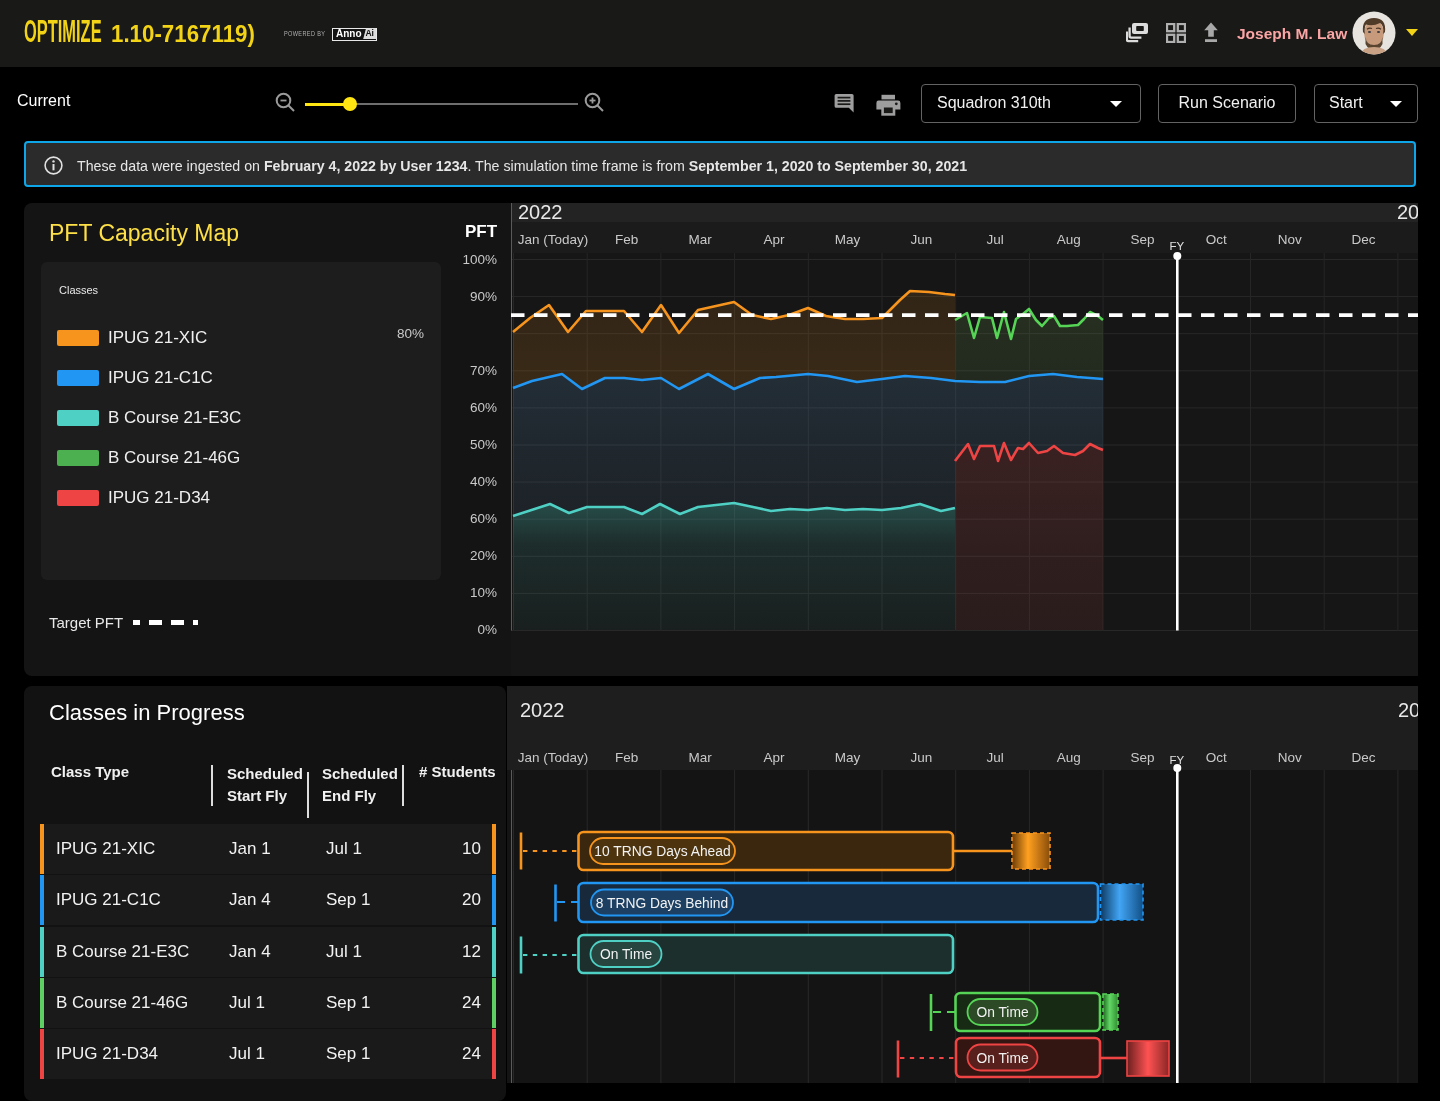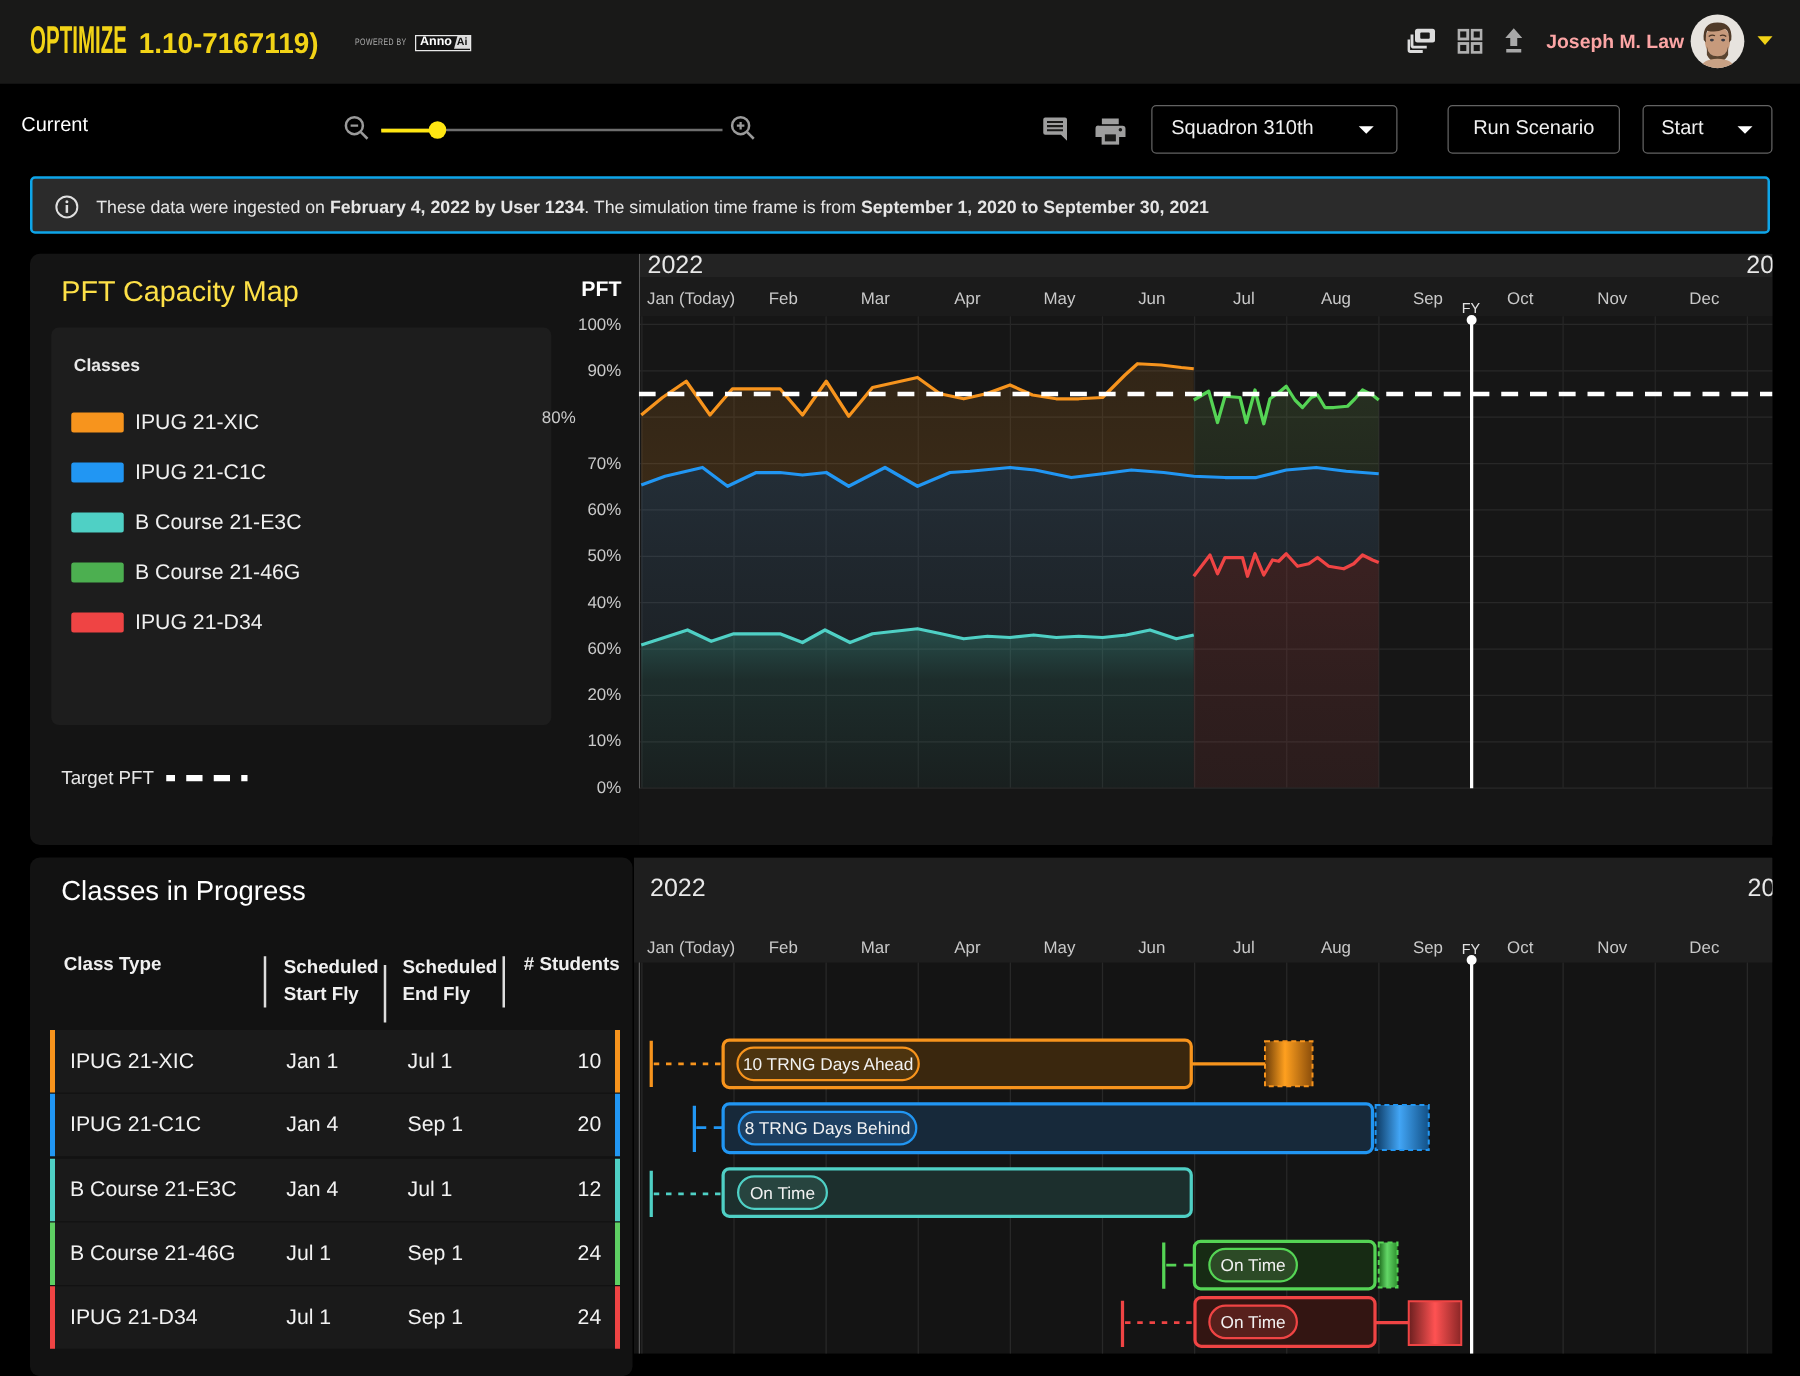--- a/index.html
+++ b/index.html
@@ -71,21 +71,21 @@
  <line x1="3.6" y1="4.6" x2="16.4" y2="4.6" stroke="#191918" stroke-width="1.7"></line>
  <line x1="3.6" y1="7.9" x2="16.4" y2="7.9" stroke="#191918" stroke-width="1.7"></line>
  <line x1="3.6" y1="11.2" x2="16.4" y2="11.2" stroke="#191918" stroke-width="1.7"></line>
 </svg>
 <svg class="abs" style="left:876px;top:94px" width="25" height="23" viewBox="0 0 25 23">
  <rect x="5.5" y="0.8" width="13.5" height="4.6" fill="#9e9e9e"></rect>
  <path d="M3 6.5 h19 a2.4 2.4 0 0 1 2.4 2.4 v6.6 h-24 l0 -6.6 A2.4 2.4 0 0 1 3 6.5 Z" fill="#9e9e9e"></path>
  <circle cx="20.3" cy="9.8" r="1.4" fill="#191918"></circle>
  <rect x="6.6" y="12.2" width="11.4" height="8.2" fill="#191918" stroke="#9e9e9e" stroke-width="2.6"></rect>
 </svg>
-<div class="abs" style="left:921px;top:84px;width:197px;height:38.5px;border:1px solid #636363;border-radius:4px">
+<div class="abs" style="left:921px;top:84px;width:220px;height:38.5px;border:1px solid #636363;border-radius:4px">
  <span style="position:absolute;left:15px;top:9px;font-size:16px;color:#f0f0f0">Squadron 310th</span>
  <span style="position:absolute;right:18px;top:16px;width:0;height:0;border-left:6px solid transparent;border-right:6px solid transparent;border-top:6px solid #fff"></span>
 </div>
 <div class="abs" style="left:1158px;top:84px;width:138px;height:38.5px;border:1px solid #636363;border-radius:4px;text-align:center">
  <span style="position:relative;top:9px;font-size:16px;color:#f0f0f0">Run Scenario</span>
 </div>
 <div class="abs" style="left:1314px;top:84px;width:104px;height:38.5px;border:1px solid #636363;border-radius:4px">
  <span style="position:absolute;left:14px;top:9px;font-size:16px;color:#f0f0f0">Start</span>
  <span style="position:absolute;right:15px;top:16px;width:0;height:0;border-left:6px solid transparent;border-right:6px solid transparent;border-top:6px solid #fff"></span>
 </div>
@@ -96,39 +96,39 @@
   <circle cx="9.5" cy="5.4" r="1.2" fill="#e0e0e0"></circle>
   <rect x="8.5" y="8" width="2" height="6.3" fill="#e0e0e0"></rect>
  </svg>
  <div style="position:absolute;left:51px;top:14.5px;font-size:14.2px;color:#e6e6e6">These data were ingested on <b>February 4, 2022 by User 1234</b>. The simulation time frame is from <b>September 1, 2020 to September 30, 2021</b></div>
 </div>
 
 <div class="abs" style="left:24px;top:203px;width:1394px;height:473px;background:#141414;border-radius:8px"></div>
 <div class="abs" style="left:49px;top:220px;font-size:23px;color:#fde047">PFT Capacity Map</div>
 <div class="abs" style="left:465px;top:222px;font-size:17px;font-weight:bold;color:#fff">PFT</div>
 <div class="abs" style="left:41px;top:262px;width:400px;height:318px;background:#1d1d1d;border-radius:6px"></div>
-<div class="abs" style="left:59px;top:284px;font-size:14px;font-weight:bold;color:#e8e8e8">Classes</div>
+<div class="abs" style="left:59px;top:284px;font-size:11px;font-weight:normal;color:#e8e8e8">Classes</div>
 <div style="position:absolute;left:57px;top:330px;width:42px;height:16px;background:#f7941d;border-radius:2px"></div>
 <div style="position:absolute;left:108px;top:328px;font-size:17px;color:#f0f0f0">IPUG 21-XIC</div>
 <div style="position:absolute;left:57px;top:370px;width:42px;height:16px;background:#2196f3;border-radius:2px"></div>
 <div style="position:absolute;left:108px;top:368px;font-size:17px;color:#f0f0f0">IPUG 21-C1C</div>
 <div style="position:absolute;left:57px;top:410px;width:42px;height:16px;background:#4fd0c5;border-radius:2px"></div>
 <div style="position:absolute;left:108px;top:408px;font-size:17px;color:#f0f0f0">B Course 21-E3C</div>
 <div style="position:absolute;left:57px;top:450px;width:42px;height:16px;background:#4caf50;border-radius:2px"></div>
 <div style="position:absolute;left:108px;top:448px;font-size:17px;color:#f0f0f0">B Course 21-46G</div>
 <div style="position:absolute;left:57px;top:490px;width:42px;height:16px;background:#ef4444;border-radius:2px"></div>
 <div style="position:absolute;left:108px;top:488px;font-size:17px;color:#f0f0f0">IPUG 21-D34</div>
 <div class="abs" style="left:49px;top:614px;font-size:15px;color:#e8e8e8">Target PFT</div>
 <div class="abs" style="left:133px;top:619.5px;width:7px;height:5px;background:#fff"></div>
 <div class="abs" style="left:149px;top:619.5px;width:13px;height:5px;background:#fff"></div>
 <div class="abs" style="left:171px;top:619.5px;width:13px;height:5px;background:#fff"></div>
 <div class="abs" style="left:193px;top:619.5px;width:5px;height:5px;background:#fff"></div>
 <div style="position:absolute;left:397px;top:252px;width:100px;text-align:right;font-size:13.5px;color:#c9c9c9">100%</div>
 <div style="position:absolute;left:397px;top:289px;width:100px;text-align:right;font-size:13.5px;color:#c9c9c9">90%</div>
-<div style="position:absolute;left:397px;top:326px;width:100px;text-align:center;font-size:13.5px;color:#c9c9c9">80%</div>
+<div style="position:absolute;left:397px;top:326px;width:100px;text-align:left;font-size:13.5px;color:#c9c9c9">80%</div>
 <div style="position:absolute;left:397px;top:363px;width:100px;text-align:right;font-size:13.5px;color:#c9c9c9">70%</div>
 <div style="position:absolute;left:397px;top:400px;width:100px;text-align:right;font-size:13.5px;color:#c9c9c9">60%</div>
 <div style="position:absolute;left:397px;top:437px;width:100px;text-align:right;font-size:13.5px;color:#c9c9c9">50%</div>
 <div style="position:absolute;left:397px;top:474px;width:100px;text-align:right;font-size:13.5px;color:#c9c9c9">40%</div>
 <div style="position:absolute;left:397px;top:511px;width:100px;text-align:right;font-size:13.5px;color:#c9c9c9">60%</div>
 <div style="position:absolute;left:397px;top:548px;width:100px;text-align:right;font-size:13.5px;color:#c9c9c9">20%</div>
 <div style="position:absolute;left:397px;top:585px;width:100px;text-align:right;font-size:13.5px;color:#c9c9c9">10%</div>
 <div style="position:absolute;left:397px;top:622px;width:100px;text-align:right;font-size:13.5px;color:#c9c9c9">0%</div>
 <svg width="907" height="473" viewBox="0 0 907 473" style="position:absolute;left:511px;top:203px">
 <defs>

